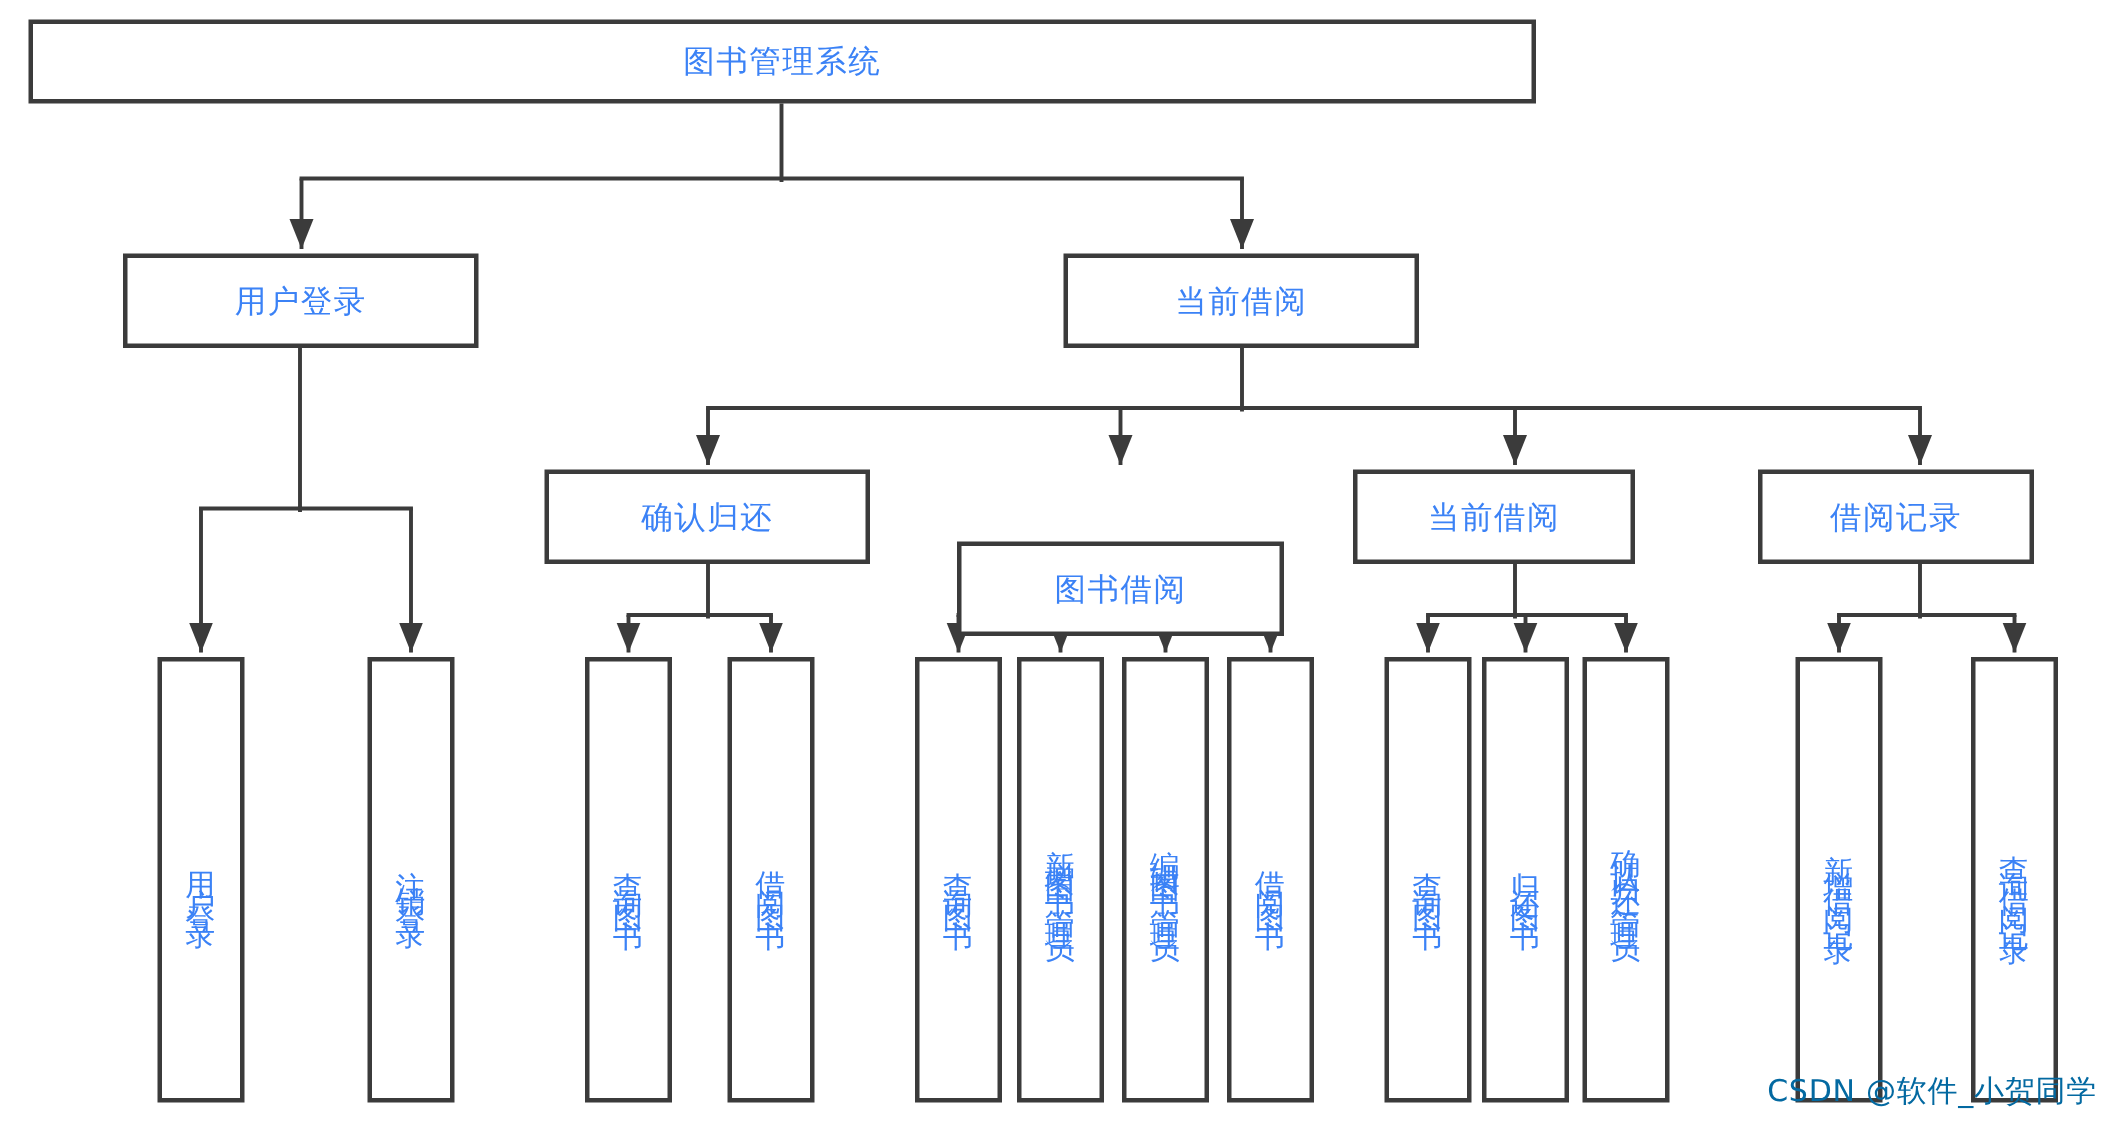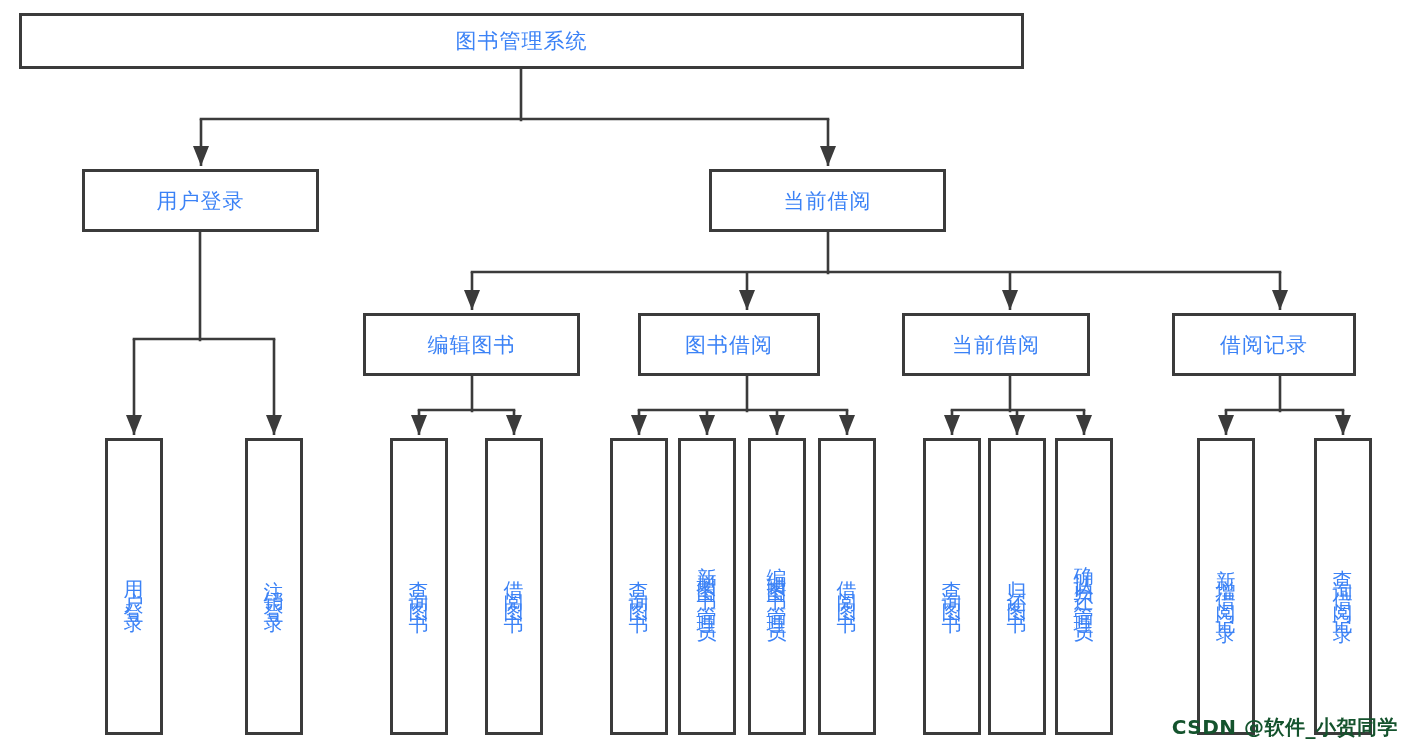--- a/index.html
+++ b/index.html
@@ -29,23 +29,23 @@
     writing-mode:vertical-rl;
     text-orientation:mixed;
     font-size:20px;
     letter-spacing:11px;
     line-height:1;
     white-space:nowrap;
   }
   .leaf.long .v-label{letter-spacing:8px;}
   .watermark{
     position:absolute;right:7px;bottom:6px;
-    font-size:20px;color:#14532d;
+    font-size:20px;color:#0369a1;
     letter-spacing:0.5px;
-    z-index:3;white-space:nowrap;font-weight:bold;
+    z-index:3;white-space:nowrap;
   }
 </style>
 </head>
 <body>
 
 <div id="canvas">
 
   <svg class="wires" width="1405" height="747" viewBox="0 0 1405 747">
     <defs>
       <marker id="arw" markerUnits="userSpaceOnUse" markerWidth="26" markerHeight="18" refX="20" refY="8" orient="auto">
@@ -81,23 +81,23 @@
   </div>
 
   <div class="box l2" style="left:82px;">
     <span class="h-label">用户登录</span>
   </div>
   <div class="box l2" style="left:709px;">
     <span class="h-label">当前借阅</span>
   </div>
 
   <div class="box l3" style="left:363px;width:217px;">
-    <span class="h-label">编辑图书</span>
+    <span class="h-label">确认归还</span>
   </div>
-  <div class="box l3" style="left:638px;width:182px;">
+  <div class="box l3" style="left:638px;width:218px;margin-top:48px;">
     <span class="h-label">图书借阅</span>
   </div>
   <div class="box l3" style="left:902px;width:188px;">
     <span class="h-label">当前借阅</span>
   </div>
   <div class="box l3" style="left:1172px;width:184px;">
     <span class="h-label">借阅记录</span>
   </div>
 
   <div class="box leaf" style="left:105px;">

